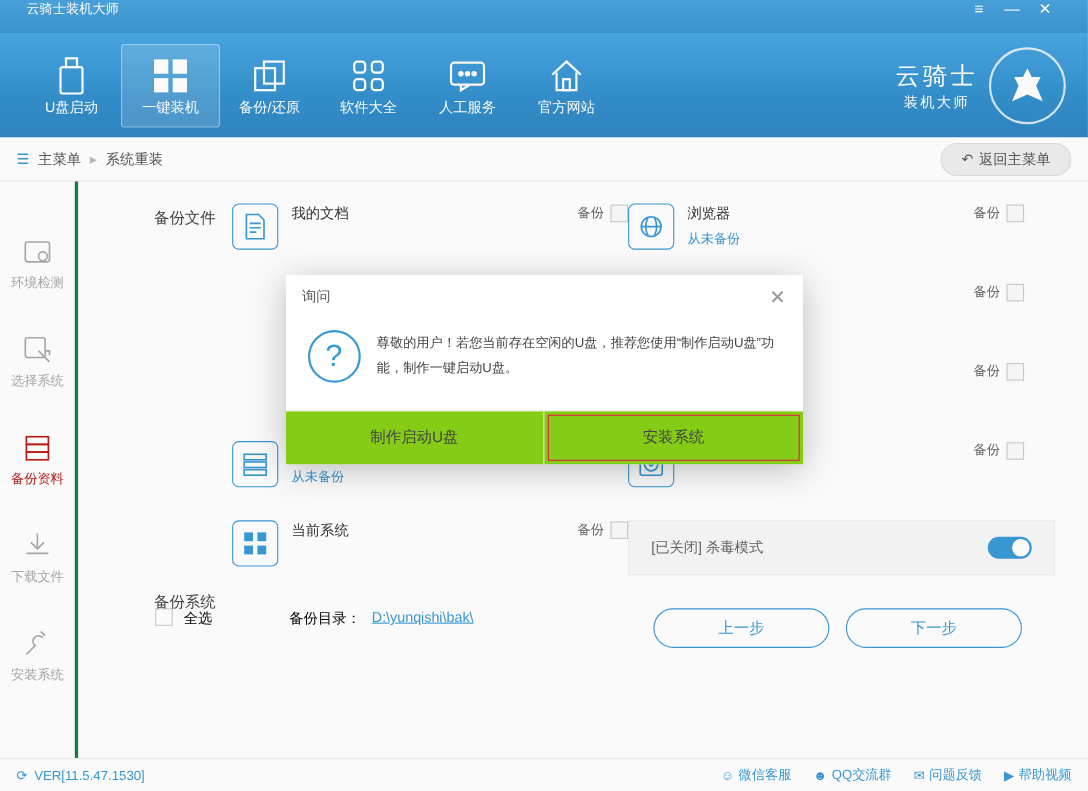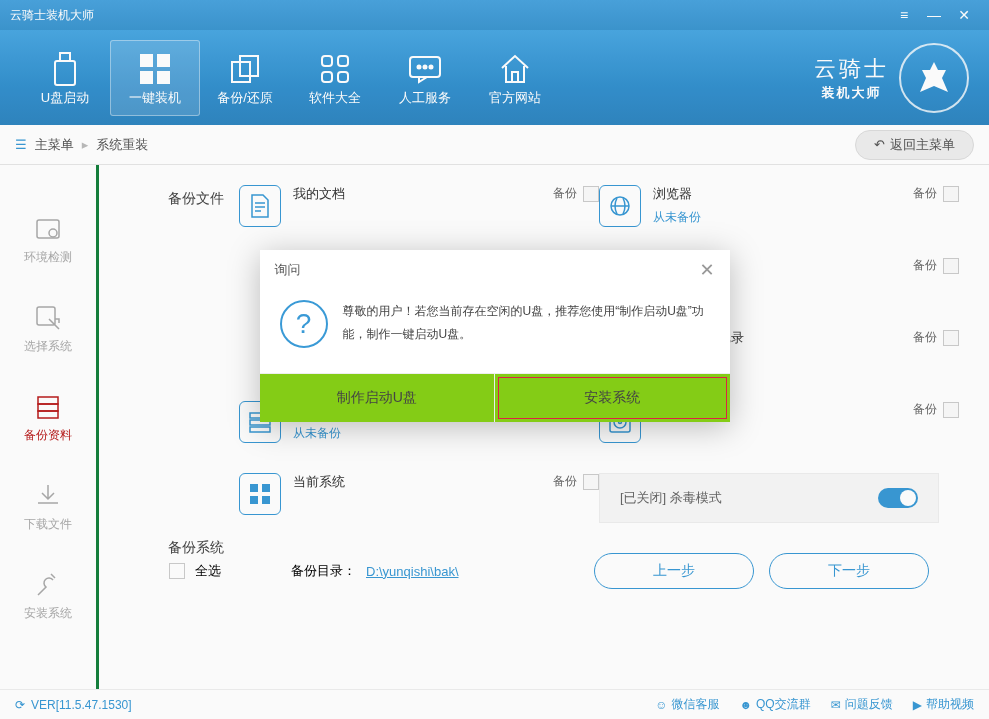--- a/index.html
+++ b/index.html
@@ -1,28 +1,28 @@
 <!DOCTYPE html>
 <html><head>
 <meta charset="utf-8">
 <style>
 * { margin: 0; padding: 0; box-sizing: border-box; font-family: "Microsoft YaHei", sans-serif; }
 body { width: 989px; height: 719px; background: #f0f0f0; overflow: hidden; position: relative; }
 
-.titlebar { height: 30px; background: linear-gradient(180deg,#4aa4de,#3d96d0); display: flex; align-items: center; padding: 0 10px; color: #fff; font-size: 12px; }
+.titlebar { height: 30px; background: linear-gradient(180deg,#4aa4de,#3d96d0); display: flex; padding: 0 24px; color: #fff; font-size: 12px; }
 .titlebar .spacer { flex: 1; }
 .titlebar .win-btn { width: 30px; text-align: center; cursor: pointer; font-size: 14px; }
 
 .topnav { height: 95px; background: linear-gradient(180deg,#4aa8e2,#3490ce 60%,#2f86c0); display: flex; align-items: center; padding: 0 20px; color: #fff; }
 .topnav .nav-item { width: 90px; text-align: center; font-size: 13px; padding: 8px 0; border-radius: 3px; cursor: pointer; }
 .topnav .nav-item.active { background: rgba(255,255,255,.15); border: 1px solid rgba(255,255,255,.4); }
 .topnav .nav-item .ico { height: 40px; display: flex; align-items: center; justify-content: center; }
 .topnav .brand { margin-left: auto; text-align: center; display:flex; align-items:center; gap:10px; }
 .brand-text .t1 { font-size: 22px; letter-spacing: 3px; }
-.brand-text .t2 { font-size: 13px; letter-spacing: 2px; font-weight: bold; }
+.brand-text .t2 { font-size: 13px; letter-spacing: 2px; }
 .brand-logo { width:70px; height:70px; border:2px solid rgba(255,255,255,.8); border-radius:50%; display:flex; align-items:center; justify-content:center; }
 
 .crumbbar { height: 40px; background: #fff; border-bottom: 1px solid #e6e6e6; display: flex; align-items: center; padding: 0 15px; font-size: 13px; color: #555; }
 .crumbbar .sep { margin: 0 8px; color: #bbb; }
 .crumbbar .spacer { flex: 1; }
 .crumbbar .back-btn { background: #eee; border: 1px solid #ddd; border-radius: 15px; padding: 5px 18px; cursor: pointer; display: flex; align-items: center; gap: 5px; }
 
 .body { display: flex; height: 524px; background: #fff; }
 .sidebar { width: 120px; border-right: 3px solid #15803d; padding-top: 30px; }
 .sidebar .side-item { text-align: center; padding: 18px 0; color: #aaa; font-size: 12px; cursor: pointer; }
@@ -37,21 +37,21 @@
 .cell .cicon { width: 42px; height: 42px; border: 1.5px solid #3a9ad6; border-radius: 6px; display:flex; align-items:center; justify-content:center; color:#3a9ad6; flex-shrink:0; }
 .cell .ctext .cl1 { font-size: 13px; color: #333; }
 .cell .ctext .cl2 { font-size: 12px; color: #3a9ad6; margin-top: 6px; }
 .cell .cbak { margin-left: auto; display:flex; align-items:center; gap:6px; font-size:12px; color:#666; }
 .cell .cbak .chk { width:16px; height:16px; border:1px solid #ccc; background:#fafafa; }
 
 .toggle-row { background:#f7f7f7; border:1px solid #eee; height:50px; margin-left:0; display:flex; align-items:center; padding:0 20px; font-size:13px; color:#666; }
 .toggle { margin-left:auto; width:40px; height:20px; background:#3a9ad6; border-radius:10px; position:relative; cursor:pointer; }
 .toggle::after { content:''; position:absolute; right:2px; top:2px; width:16px; height:16px; background:#fff; border-radius:50%; }
 
-.bottombar { display:flex; align-items:center; gap:10px; margin-top:15px; padding-left:40px; font-size:13px; }
+.bottombar { display:flex; gap:10px; margin-top:15px; padding-left:40px; font-size:13px; }
 .bottombar .chk { width:16px; height:16px; border:1px solid #ccc; }
 .bottombar .path { color:#3a9ad6; text-decoration:underline; cursor:pointer; }
 .navbtns { margin-left:auto; display:flex; gap:15px; padding-right:30px; }
 .navbtn { width:160px; height:36px; border:1px solid #3a9ad6; border-radius:18px; background:#fff; color:#3a9ad6; font-size:14px; cursor:pointer; }
 
 .statusbar { height:30px; background:#fff; border-top:1px solid #eee; display:flex; align-items:center; padding:0 15px; font-size:12px; color:#3a9ad6; }
 .statusbar .sp { flex:1; }
 .statusbar .slink { margin-left:20px; display:flex; align-items:center; gap:4px; cursor:pointer; }
 
 .modal-mask { position:absolute; inset:0; background:rgba(0,0,0,.02); display:flex; align-items:flex-start; justify-content:center; padding-top:250px; }
@@ -329,21 +329,21 @@
               </svg>
             </div>
           <div class="ctext">
               <div class="cl1">当前系统</div>
             </div>
           <div class="cbak">
               <span>备份</span>
               <div class="chk"></div>
             </div>
         </div>
-        <div class="cell" style="width:340px;">
+        <div class="cell" style="width:388px;">
           <div class="toggle-row" style="flex:1;">
             <span>[已关闭] 杀毒模式</span>
             <div class="toggle"></div>
           </div>
         </div>
       </div>
     </div>
 
     <div class="bottombar">
       <div class="chk"></div>

